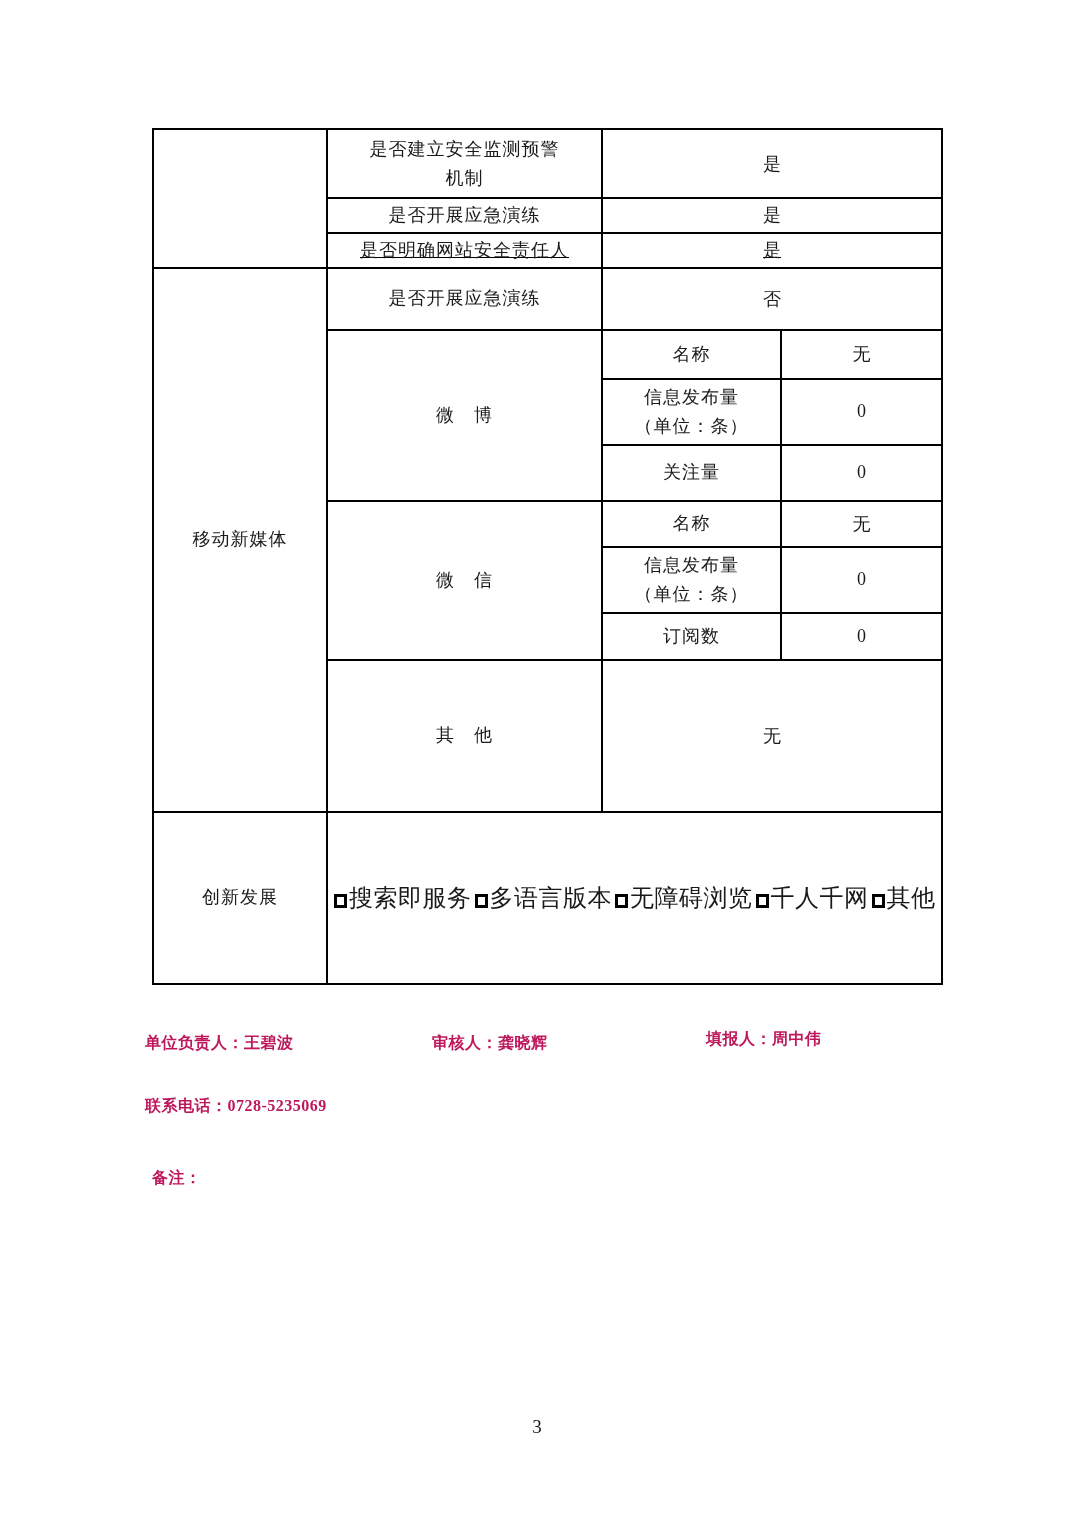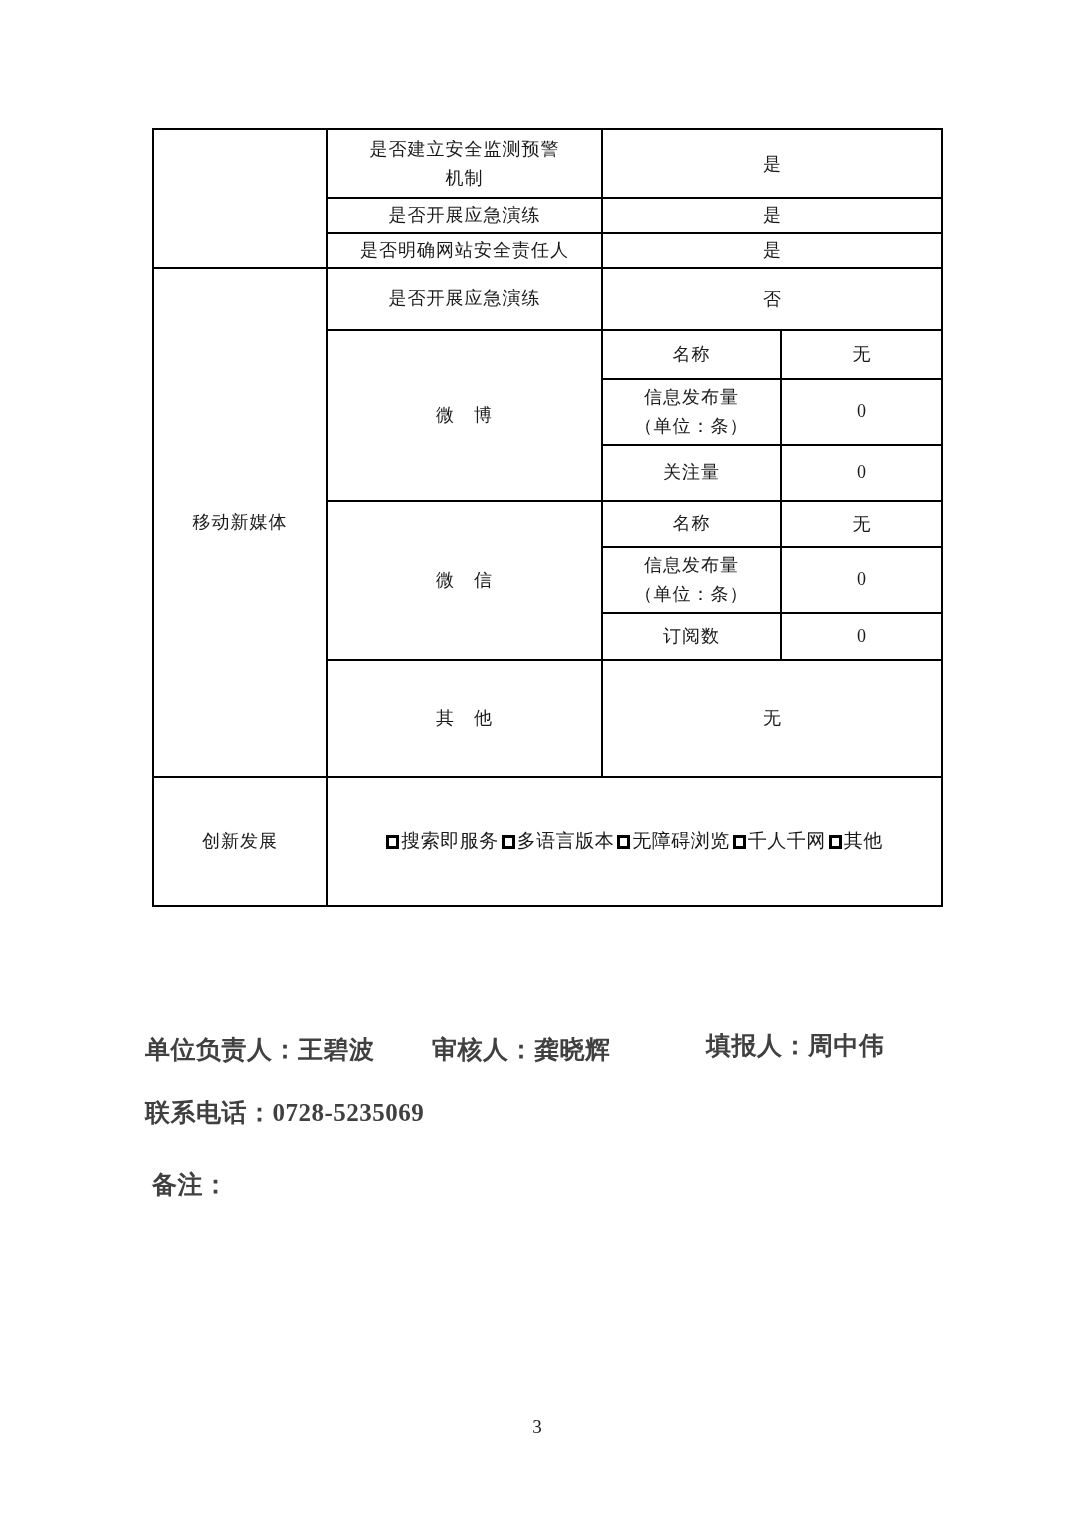--- a/index.html
+++ b/index.html
@@ -26,46 +26,46 @@
     border:2px solid #000000;
     text-align:center;
     vertical-align:middle;
     font-size:18px;
     padding:2px 6px;
     color:#1a1a1a;
   }
   .lbl { white-space:pre-line; line-height:1.6; letter-spacing:1px; }
   tr.h69  { height:69px; }
   tr.h40  { height:28px; }
-  tr.h44  { height:32px; }
+  tr.h44  { height:32px;text-decoration:underline; }
   tr.h62  { height:62px; }
   tr.h49  { height:49px; }
   tr.h66  { height:66px; }
   tr.h56  { height:56px; }
   tr.h46  { height:46px; }
   tr.h47  { height:47px; }
-  tr.h117 { height:117px; }
-  tr.h181 { height:129px; }
-  .cb-line { font-size:19px; letter-spacing:0.5px; white-space:nowrap; }
+  tr.h117 { height:152px; }
+  tr.h181 { height:172px; }
+  .cb-line { font-size:24px; letter-spacing:0.5px; white-space:nowrap; }
   .cb {
     display:inline-block;
     width:13px; height:14px;
     border:3px solid #000000;
     background:#ffffff;
     margin:0 2px 0 3px;
     vertical-align:-2px;
   }
   .cb:first-child { margin-left:0; }
   .footer-item {
     position:absolute;
     font-weight:bold;
-    font-size:25px;
+    font-size:16px;
     letter-spacing:0.5px;
     white-space:nowrap;
-    color:#404040;
+    color:#be185d;
   }
   .pageno {
     position:absolute;
     top:1416px;
     left:0;
     width:100%;
     text-align:center;
     font-size:19px;
     color:#1a1a1a;
   }

